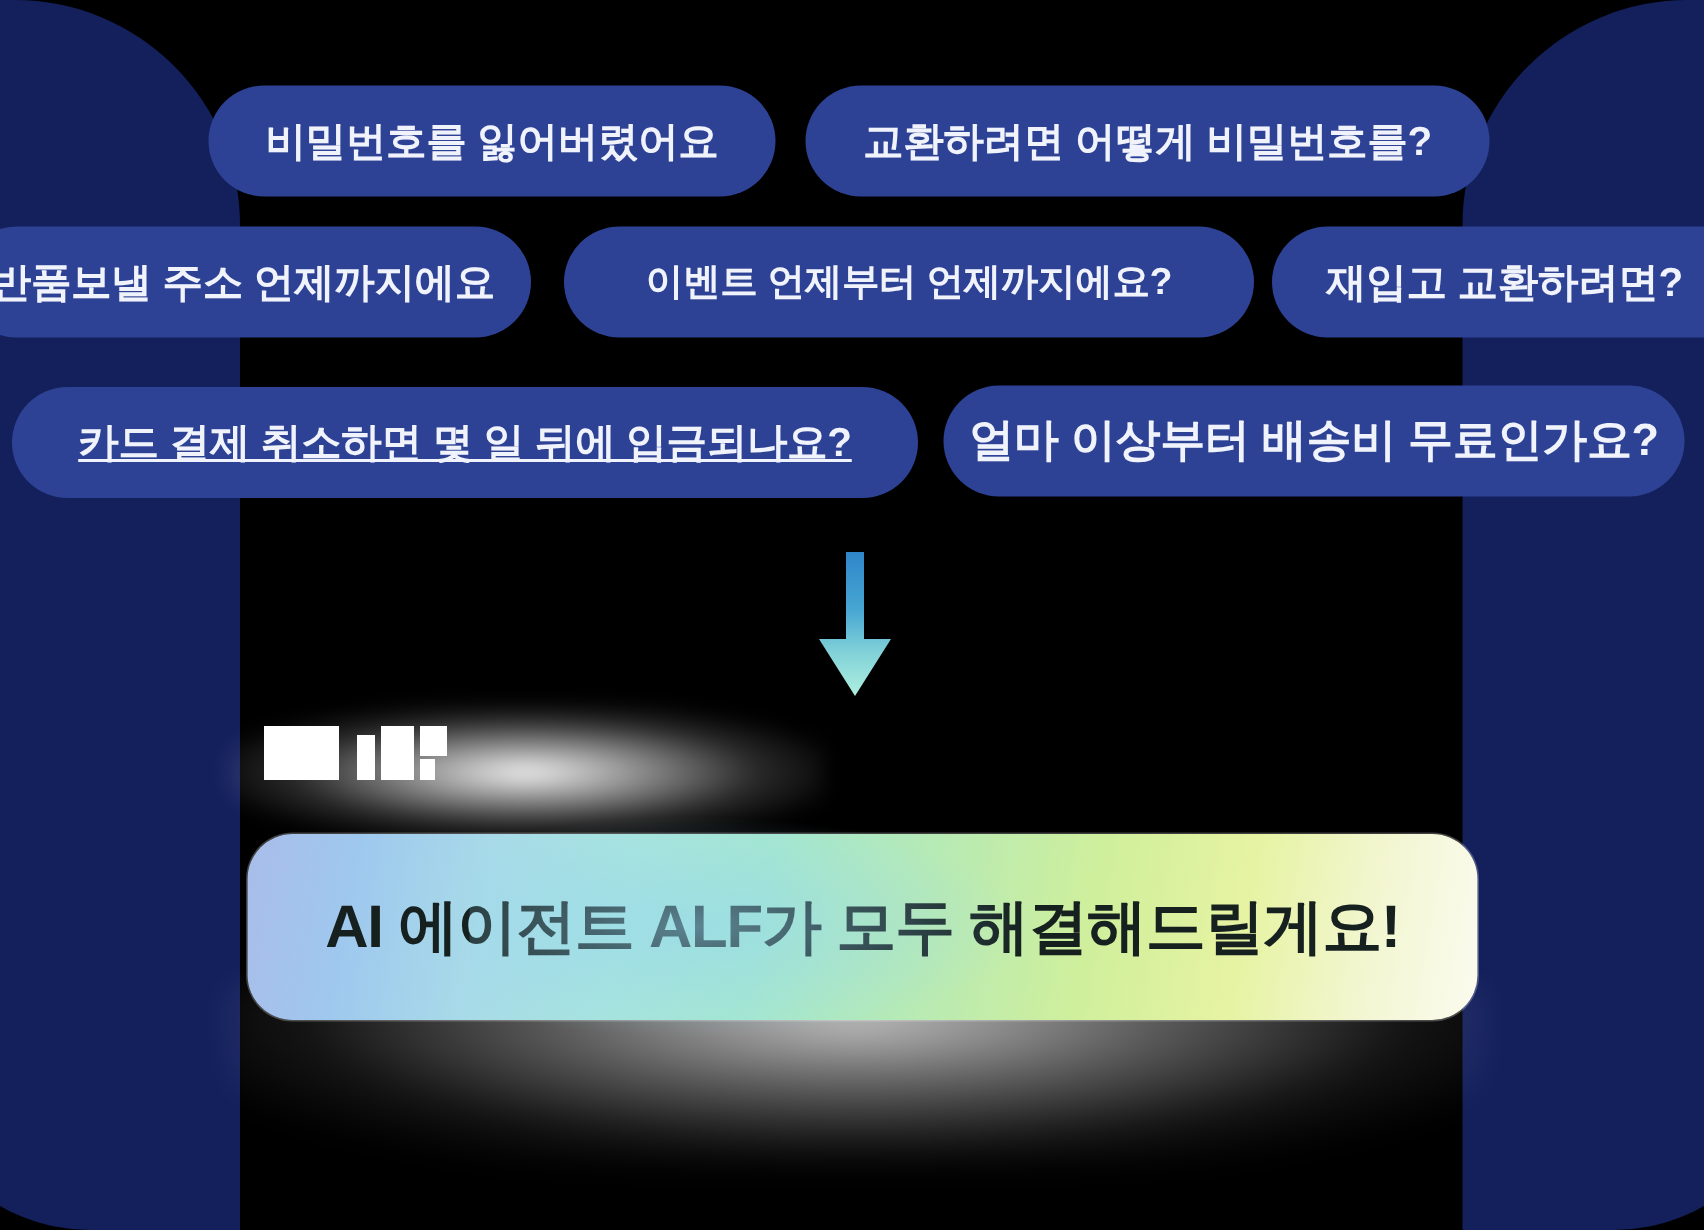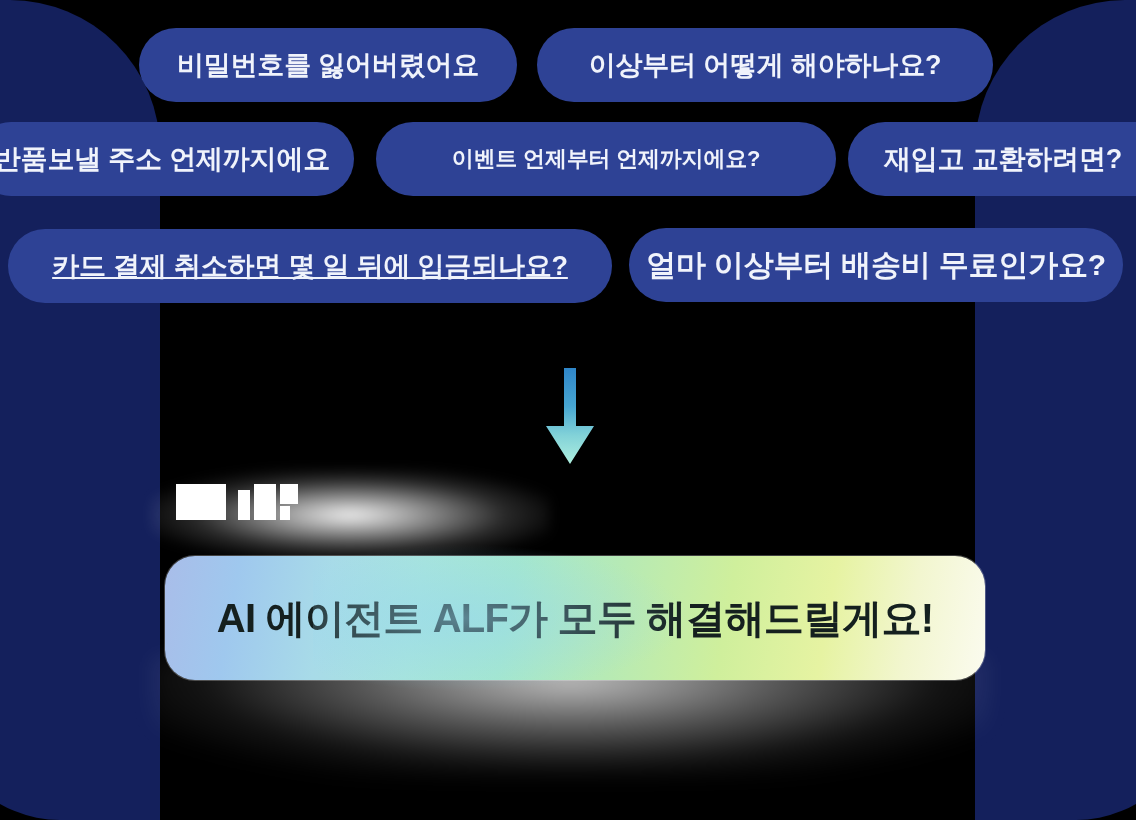--- a/index.html
+++ b/index.html
@@ -48,29 +48,30 @@
     align-items: center;
     justify-content: center;
     background: #2e4295;
     border-radius: 999px;
     color: #f0f3fb;
     font-weight: 700;
     letter-spacing: -0.2px;
     white-space: nowrap;
     line-height: 1;
     z-index: 5;
+    margin-top: 29px;
   }
 
   
   #pill-password   { left:139px;  top:28px;  width:378px; height:74px; font-size:27px; }
   #pill-exchange   { left:537px;  top:28px;  width:456px; height:74px; font-size:27px; }
   
   #pill-return-addr{ left:-26px;  top:122px; width:380px; height:74px; font-size:27px;
                      justify-content:flex-end; padding-right:24px; }
-  #pill-event      { left:376px;  top:122px; width:460px; height:74px; font-size:22px; }
+  #pill-event      { left:376px;  top:122px; width:460px; height:74px; font-size:25px; }
   #pill-restock    { left:848px;  top:122px; width:346px; height:74px; font-size:27px;
                      justify-content:flex-start; padding-left:36px; }
   
   #pill-refund     { left:8px;    top:229px; width:604px; height:74px; font-size:27px;text-decoration:underline; }
   #pill-shipping   { left:629px;  top:228px; width:494px; height:74px; font-size:30px; }
 
   
   #arrow-wrap {
     position: absolute;
     left: 544px;
@@ -172,21 +173,21 @@
 <div id="stage">
 
   <div id="panel-left" class="side-panel"></div>
   <div id="panel-right" class="side-panel"></div>
 
   <div id="pill-password" class="pill">
     <span>비밀번호를 잃어버렸어요</span>
   </div>
 
   <div id="pill-exchange" class="pill">
-    <span>이상부터 어떻게 해야하나요?</span>
+    <span>교환하려면 어떻게 비밀번호를?</span>
   </div>
 
   <div id="pill-return-addr" class="pill">
     <span>반품보낼 주소 언제까지에요</span>
   </div>
 
   <div id="pill-event" class="pill">
     <span>이벤트 언제부터 언제까지에요?</span>
   </div>
 

